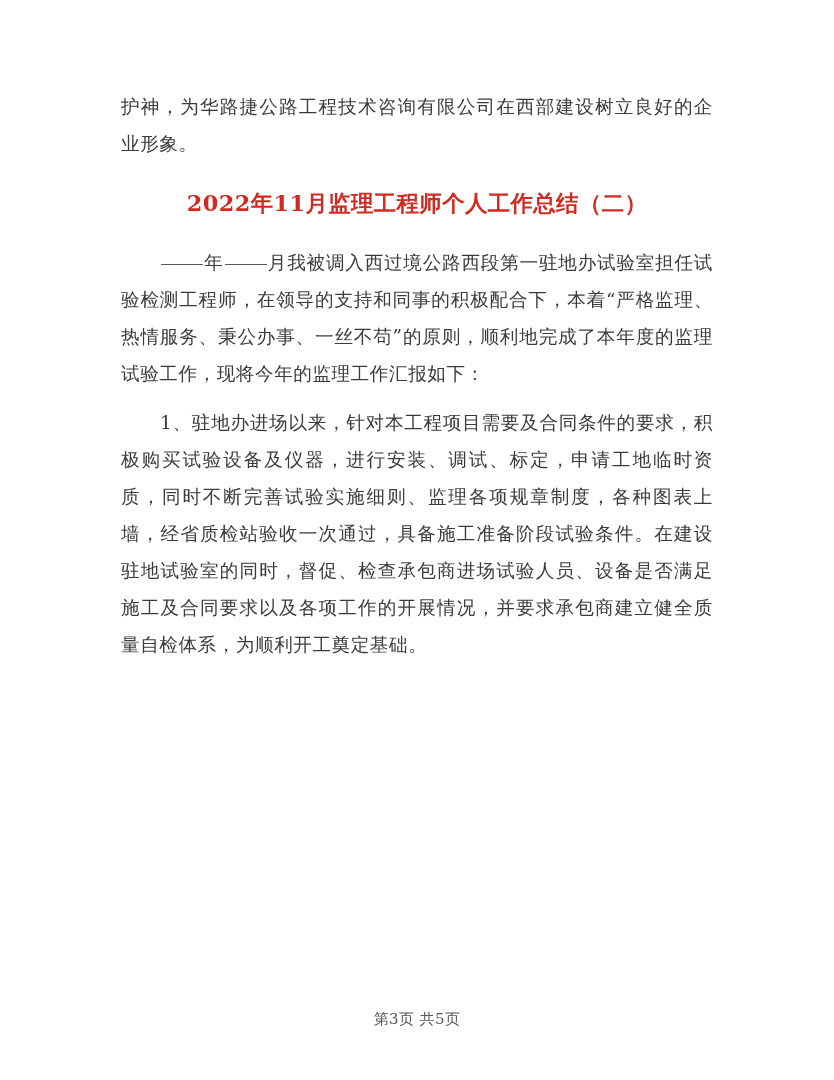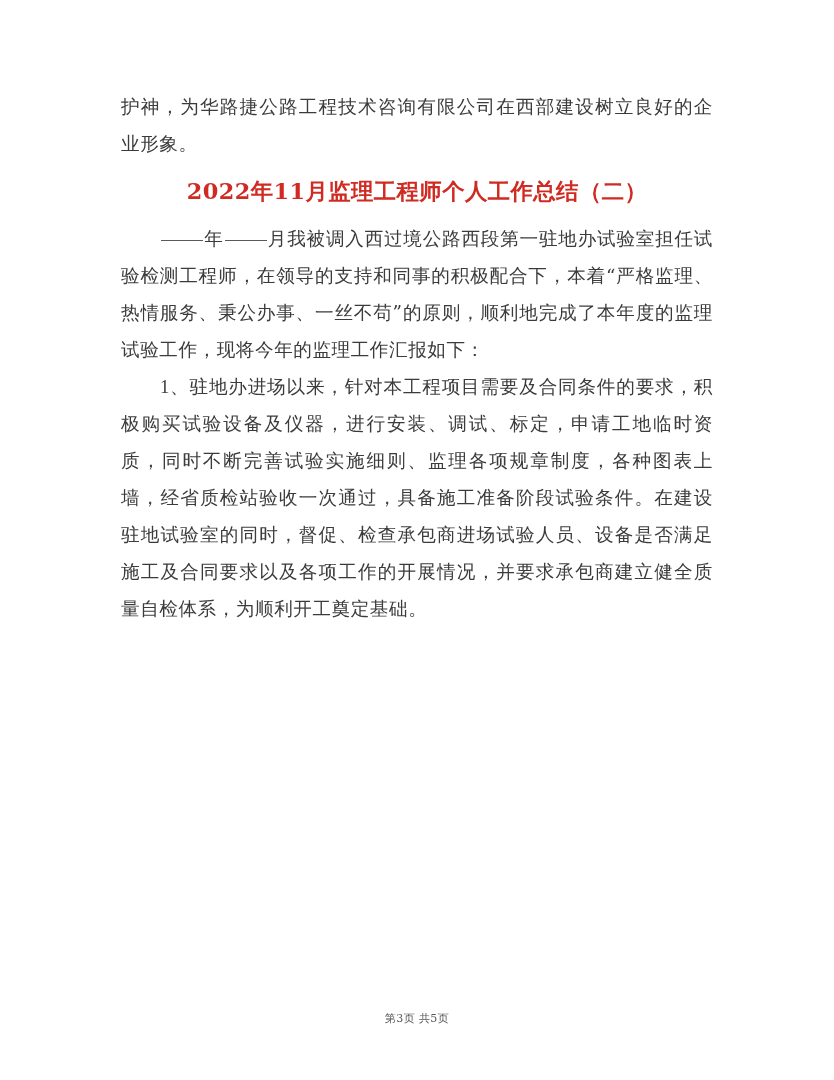--- a/index.html
+++ b/index.html
@@ -43,35 +43,34 @@
     letter-spacing: 0.55px;
     font-weight: 400;
     text-indent: 0;
   }
 
   .para.indent {
     text-indent: 39px;
   }
 
   .para + .para {
-    margin-top: 0;
-    font-family: Liberation Serif, serif;
+    margin-top: 12px;
   }
 
   .blank {
     display: inline-block;
     width: 42px;
     border-bottom: 1.4px solid #5a5a5a;
     vertical-align: 4px;
     height: 14px;
     margin: 0 1px;
   }
 
   .title {
-    margin: 0;
+    margin: 12px;
     padding: 0;
     font-size: 22.4px;
     line-height: 38px;
     font-weight: 700;
     color: #D02B22;
     text-align: center;
     letter-spacing: 0.4px;
     white-space: nowrap;
   }
 
@@ -81,21 +80,21 @@
   .title-spacer-bottom {
     height: 10px;
   }
 
   #footer {
     position: absolute;
     left: 0;
     top: 1010px;
     width: 834px;
     text-align: center;
-    font-size: 11px;
+    font-size: 15px;
     line-height: 18px;
     color: #555555;
     letter-spacing: 0.4px;
     font-family: "DejaVu Serif", "Liberation Serif", serif;
   }
 </style>
 </head>
 <body>
 
 <div id="page">

